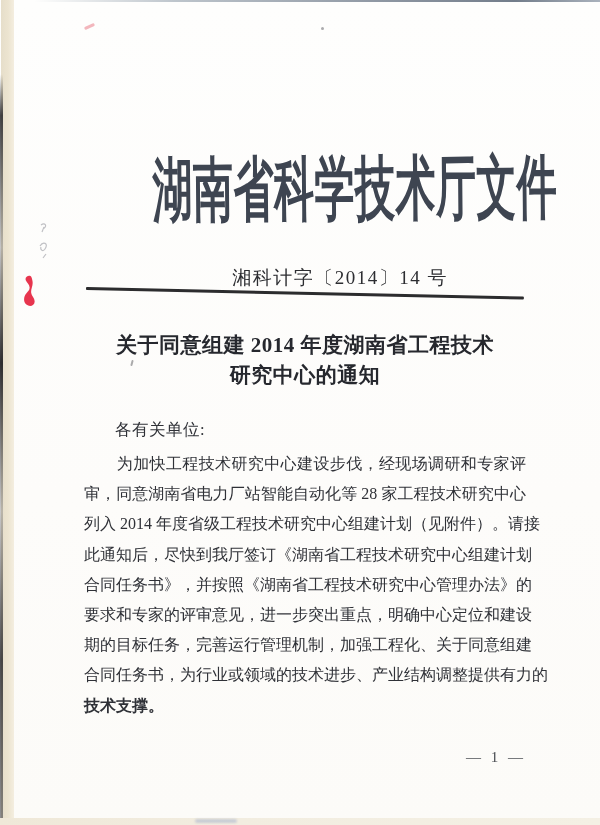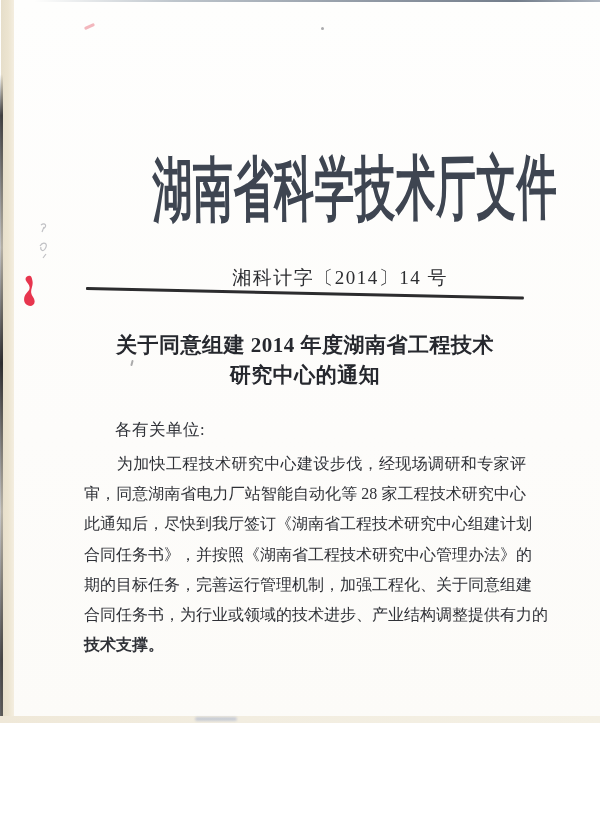--- a/index.html
+++ b/index.html
@@ -11,21 +11,21 @@
     --scan-edge:#ece4d0;
     --page-number-color:#4a4d52;
   }
   *{margin:0;padding:0;box-sizing:border-box;}
   html,body{width:600px;height:825px;overflow:hidden;}
   body{
     font-family:"Liberation Serif","DejaVu Serif",serif;
     background:#ffffff;
   }
   .page{
-    position:relative;width:600px;height:723px;
+    position:relative;width:600px;height:825px;
     background:linear-gradient(180deg,#fefefd 0%,#fdfcfa 60%,#fcfbf8 100%);
     overflow:hidden;
   }
   
   .edge-left-cream{
     position:absolute;left:1px;top:0;width:13px;height:825px;
     background:linear-gradient(90deg,#e6deca 0%,var(--scan-edge) 55%,#f4eee0 100%);
   }
   .edge-left-dark{
     position:absolute;left:0;top:0;width:2.5px;height:825px;
@@ -139,22 +139,24 @@
   <div class="title">
     <div>关于同意组建 2014 年度湖南省工程技术</div>
     <div>研究中心的通知</div>
   </div>
 
   <div class="salutation">各有关单位:</div>
 
   <div class="body-block">
       <div class="body-line">　　为加快工程技术研究中心建设步伐，经现场调研和专家评</div>
       <div class="body-line">审，同意湖南省电力厂站智能自动化等 28 家工程技术研究中心</div>
+      <div class="body-line">列入 2014 年度省级工程技术研究中心组建计划（见附件）。请接</div>
       <div class="body-line">此通知后，尽快到我厅签订《湖南省工程技术研究中心组建计划</div>
       <div class="body-line">合同任务书》，并按照《湖南省工程技术研究中心管理办法》的</div>
+      <div class="body-line">要求和专家的评审意见，进一步突出重点，明确中心定位和建设</div>
       <div class="body-line">期的目标任务，完善运行管理机制，加强工程化、关于同意组建</div>
       <div class="body-line">合同任务书，为行业或领域的技术进步、产业结构调整提供有力的</div>
       <div class="body-line">技术支撑。</div>
     </div>
 
   <div class="page-number">— 1 —</div>
 
   <svg class="red-mark" viewBox="0 0 20 32" xmlns="http://www.w3.org/2000/svg">
     <path d="M11,1 C8,0 5,2 6,5 C7,8 9,9 9,12 C9,15 7,16 5,18
              C2,21 1,26 4,29 C7,32 12,31 12.5,27 C13,23 10,21.5 10,17.5

